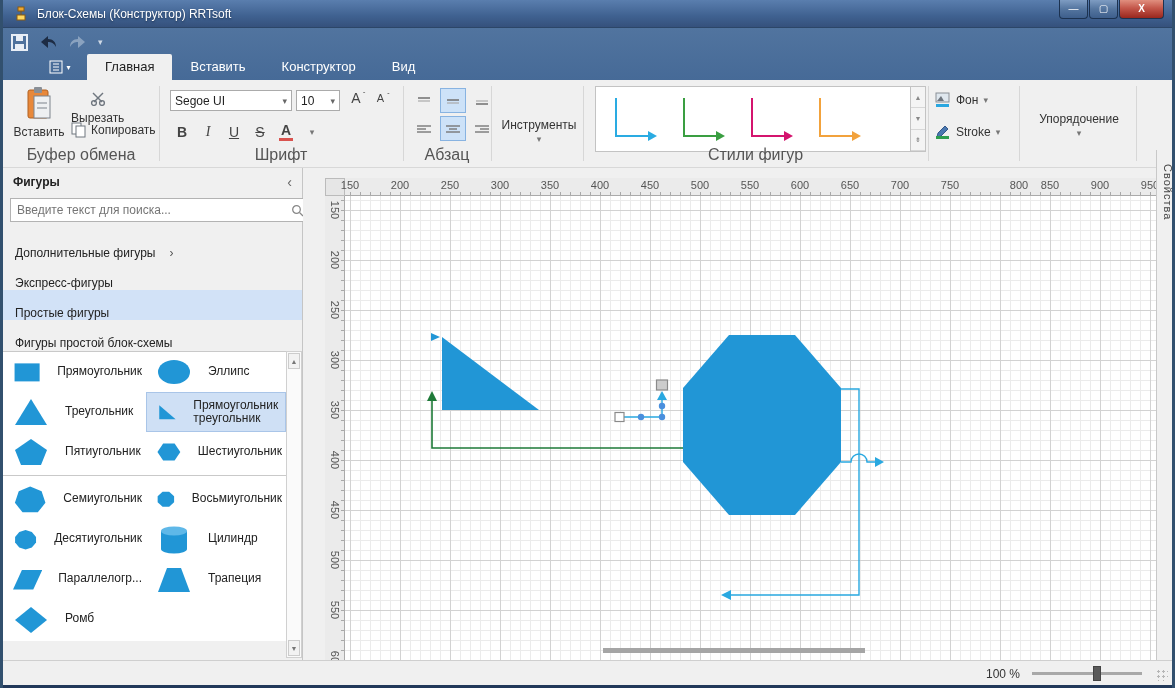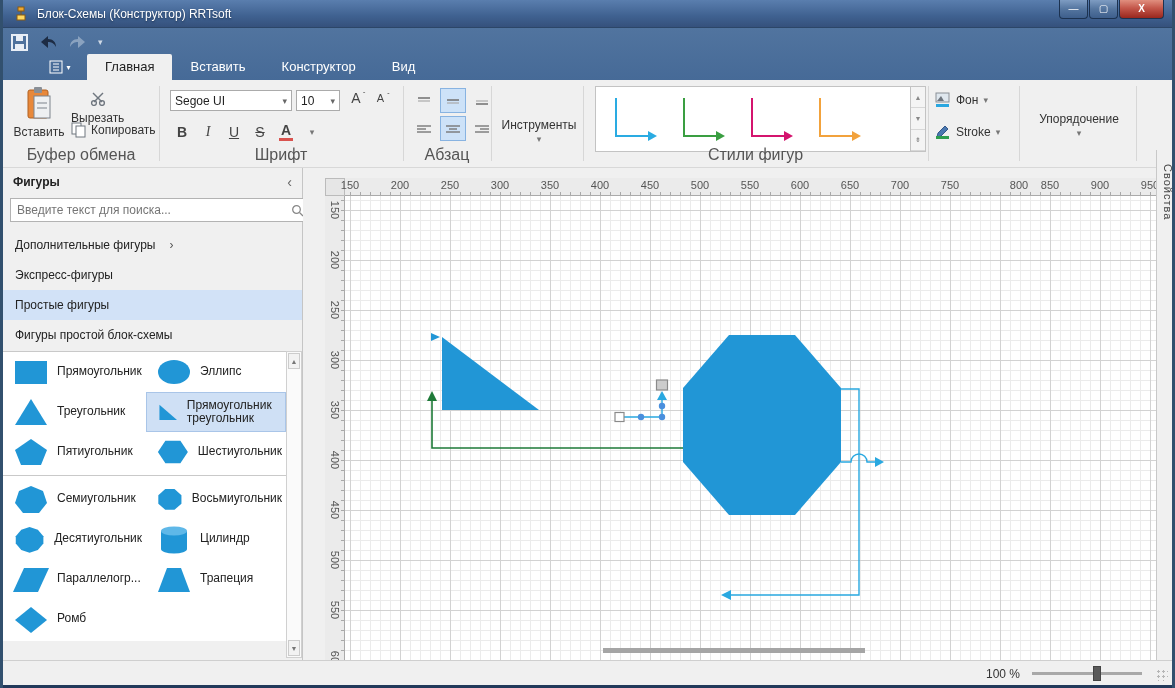--- a/index.html
+++ b/index.html
@@ -45,26 +45,26 @@
   .gal-scroll{position:absolute;left:908px;top:6px;width:15px;height:66px;display:flex;flex-direction:column;border:1px solid #c3c3c3;border-left:none;}
   .gal-scroll div{flex:1;background:#f4f4f4;border-bottom:1px solid #d7d7d7;color:#888;font-size:7px;display:flex;align-items:center;justify-content:center;}
   .mini-row{position:absolute;display:flex;align-items:center;gap:5px;font-size:12px;color:#333;}
   
   .panel{position:absolute;left:0;top:168px;width:300px;height:492px;background:#f0f0f0;border-right:1px solid #c5c5c5;}
   .panel-head{display:flex;align-items:center;height:28px;padding:0 10px;font-size:12px;font-weight:bold;color:#222;}
   .panel-head .chev{margin-left:auto;font-weight:normal;color:#666;font-size:14px;}
   .search{position:absolute;left:7px;top:30px;width:301px;height:24px;background:#fff;border:1px solid #b3b3b3;display:flex;align-items:center;}
   .search input{flex:1;border:none;outline:none;font-size:12px;color:#888;padding:0 6px;background:transparent;}
   .cats{position:absolute;left:0;top:62px;width:299px;}
-  .cat{height:30px;display:flex;align-items:center;padding:0 12px;font-size:12px;color:#222;}
+  .cat{height:30px;display:flex;align-items:flex-end;padding:0 12px;font-size:12px;color:#222;}
   .cat .sub{margin-left:14px;color:#555;}
   .cat.sel{background:#d2e2f7;}
   .shape-list{position:absolute;left:0;top:183px;width:283px;height:290px;background:#fff;border-top:1px solid #c9c9c9;overflow:hidden;}
   .srow{display:grid;grid-template-columns:143px 140px;}
-  .sitem{height:40px;display:flex;align-items:center;gap:8px;padding:0 4px 0 10px;font-size:12px;color:#222;line-height:1.1;}
+  .sitem{height:40px;display:flex;align-items:center;gap:16px;padding:0 4px 0 10px;font-size:12px;color:#222;line-height:1.1;}
   .sitem.sel{background:#cfe0f5;border:1px solid #a9c5e8;}
   .sdiv{height:1px;background:#c9c9c9;margin:3px 0;}
   .vsb{position:absolute;left:283px;top:183px;width:16px;height:307px;background:#fafafa;border:1px solid #d0d0d0;}
   .vsb .arr{position:absolute;left:1px;width:12px;height:16px;background:#f2f2f2;border:1px solid #ccc;color:#777;font-size:7px;text-align:center;line-height:15px;}
   
   .canvas-wrap{position:absolute;left:300px;top:168px;width:853px;height:492px;background:#f0f0f0;}
   .ruler-corner{position:absolute;left:22px;top:10px;width:20px;height:18px;background:#e6e6e6;border:1px solid #bbb;}
   .hruler{position:absolute;left:42px;top:10px;width:811px;height:18px;background:#ebebeb;border-bottom:1px solid #aaa;
     background-image:linear-gradient(to right,#a9a9a9 1px,transparent 1px);background-size:10px 4px;background-position:5px 14px;background-repeat:repeat-x;}
   .hruler span{position:absolute;top:1px;font-size:11px;color:#555;transform:translateX(-50%);}

